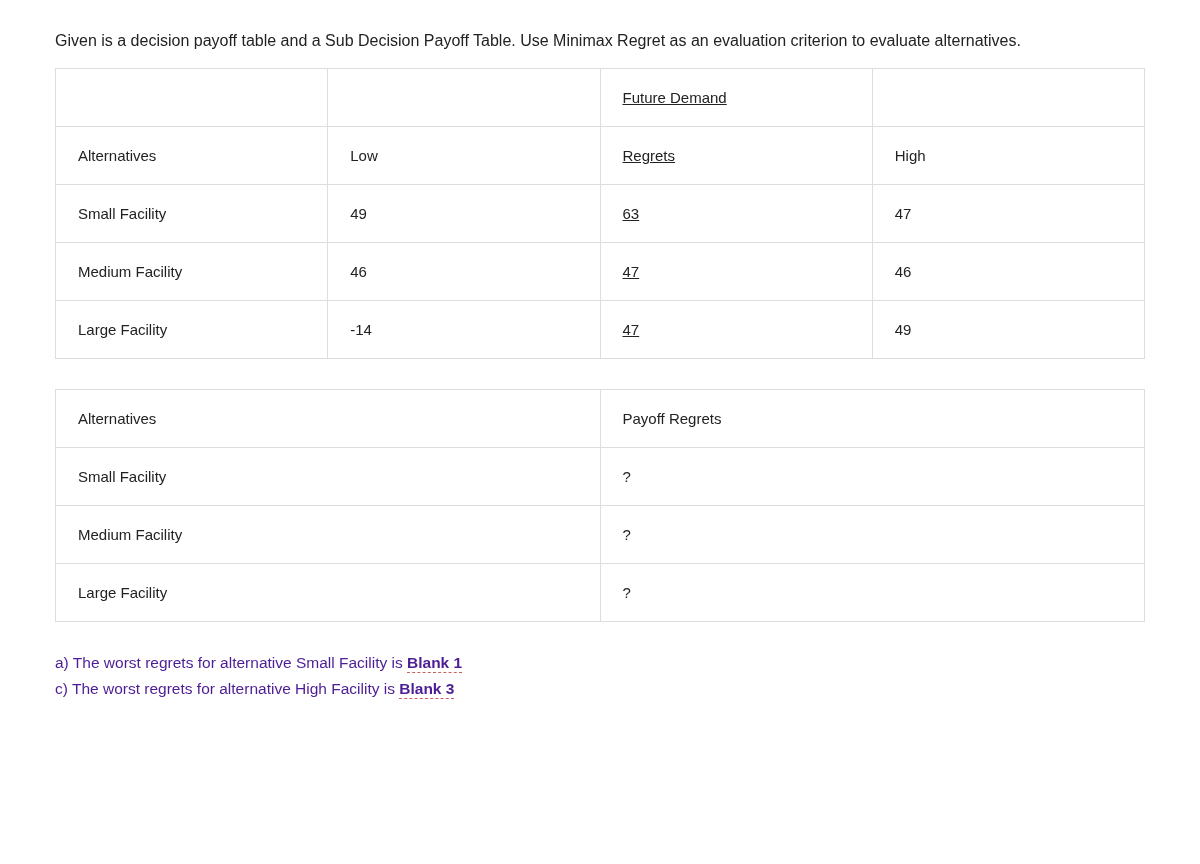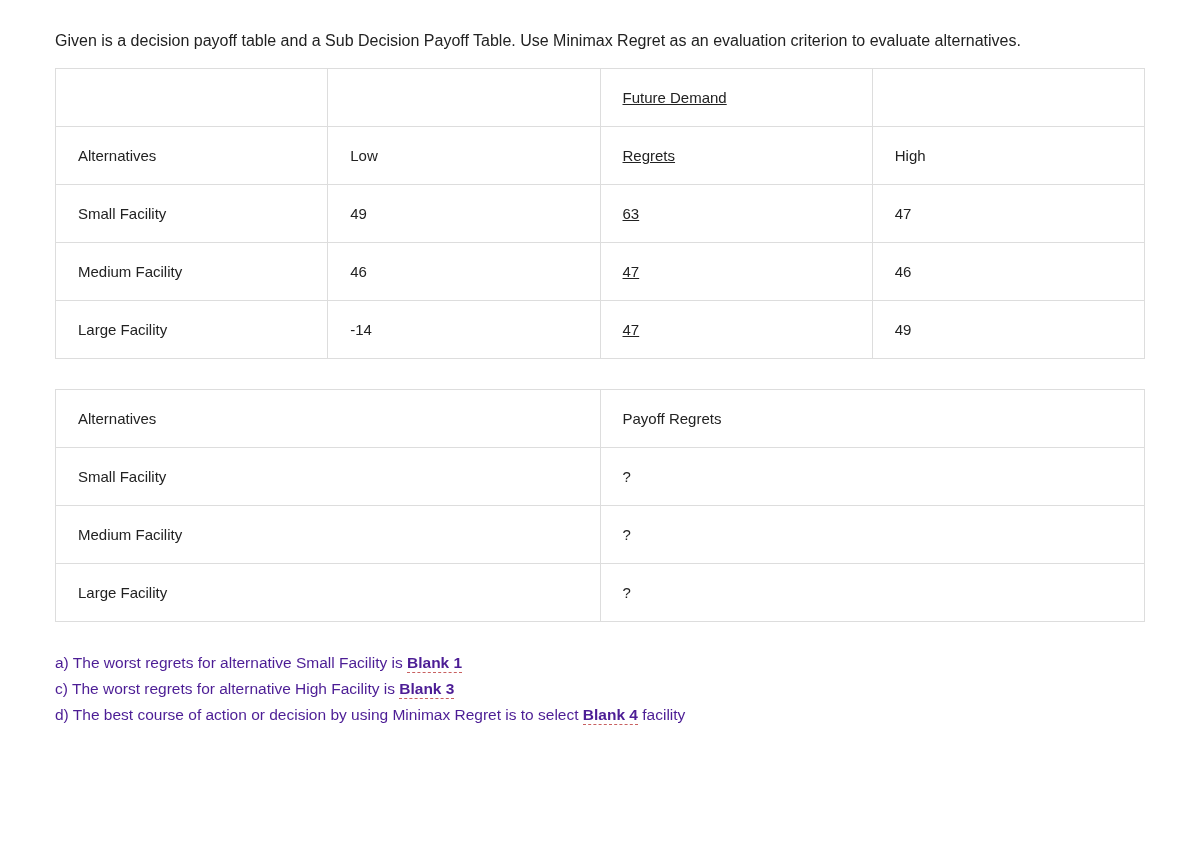--- a/index.html
+++ b/index.html
@@ -109,16 +109,13 @@
 </tbody>
   </table>
 
 <div class="answers">
   <p>
     <span>a) The worst regrets for alternative Small Facility is </span><span class="blank">Blank 1</span>
   </p>
   <p>
     <span>c) The worst regrets for alternative High Facility is </span><span class="blank">Blank 3</span>
   </p>
-  <p>
-    <span>d) The best course of action or decision by using Minimax Regret is to select </span><span class="blank">Blank 4</span><span> facility</span>
-  </p>
 </div>
 
 </body></html>

